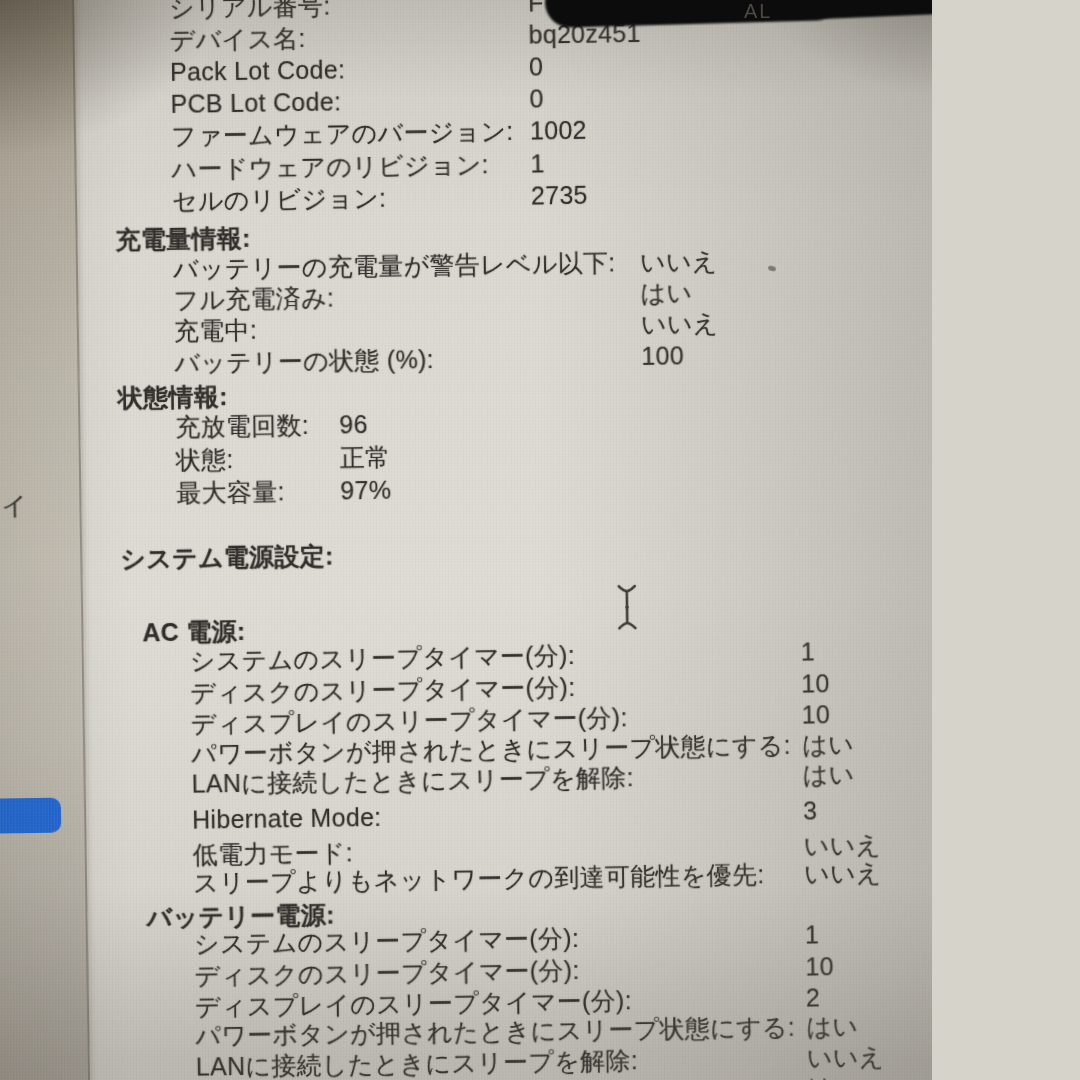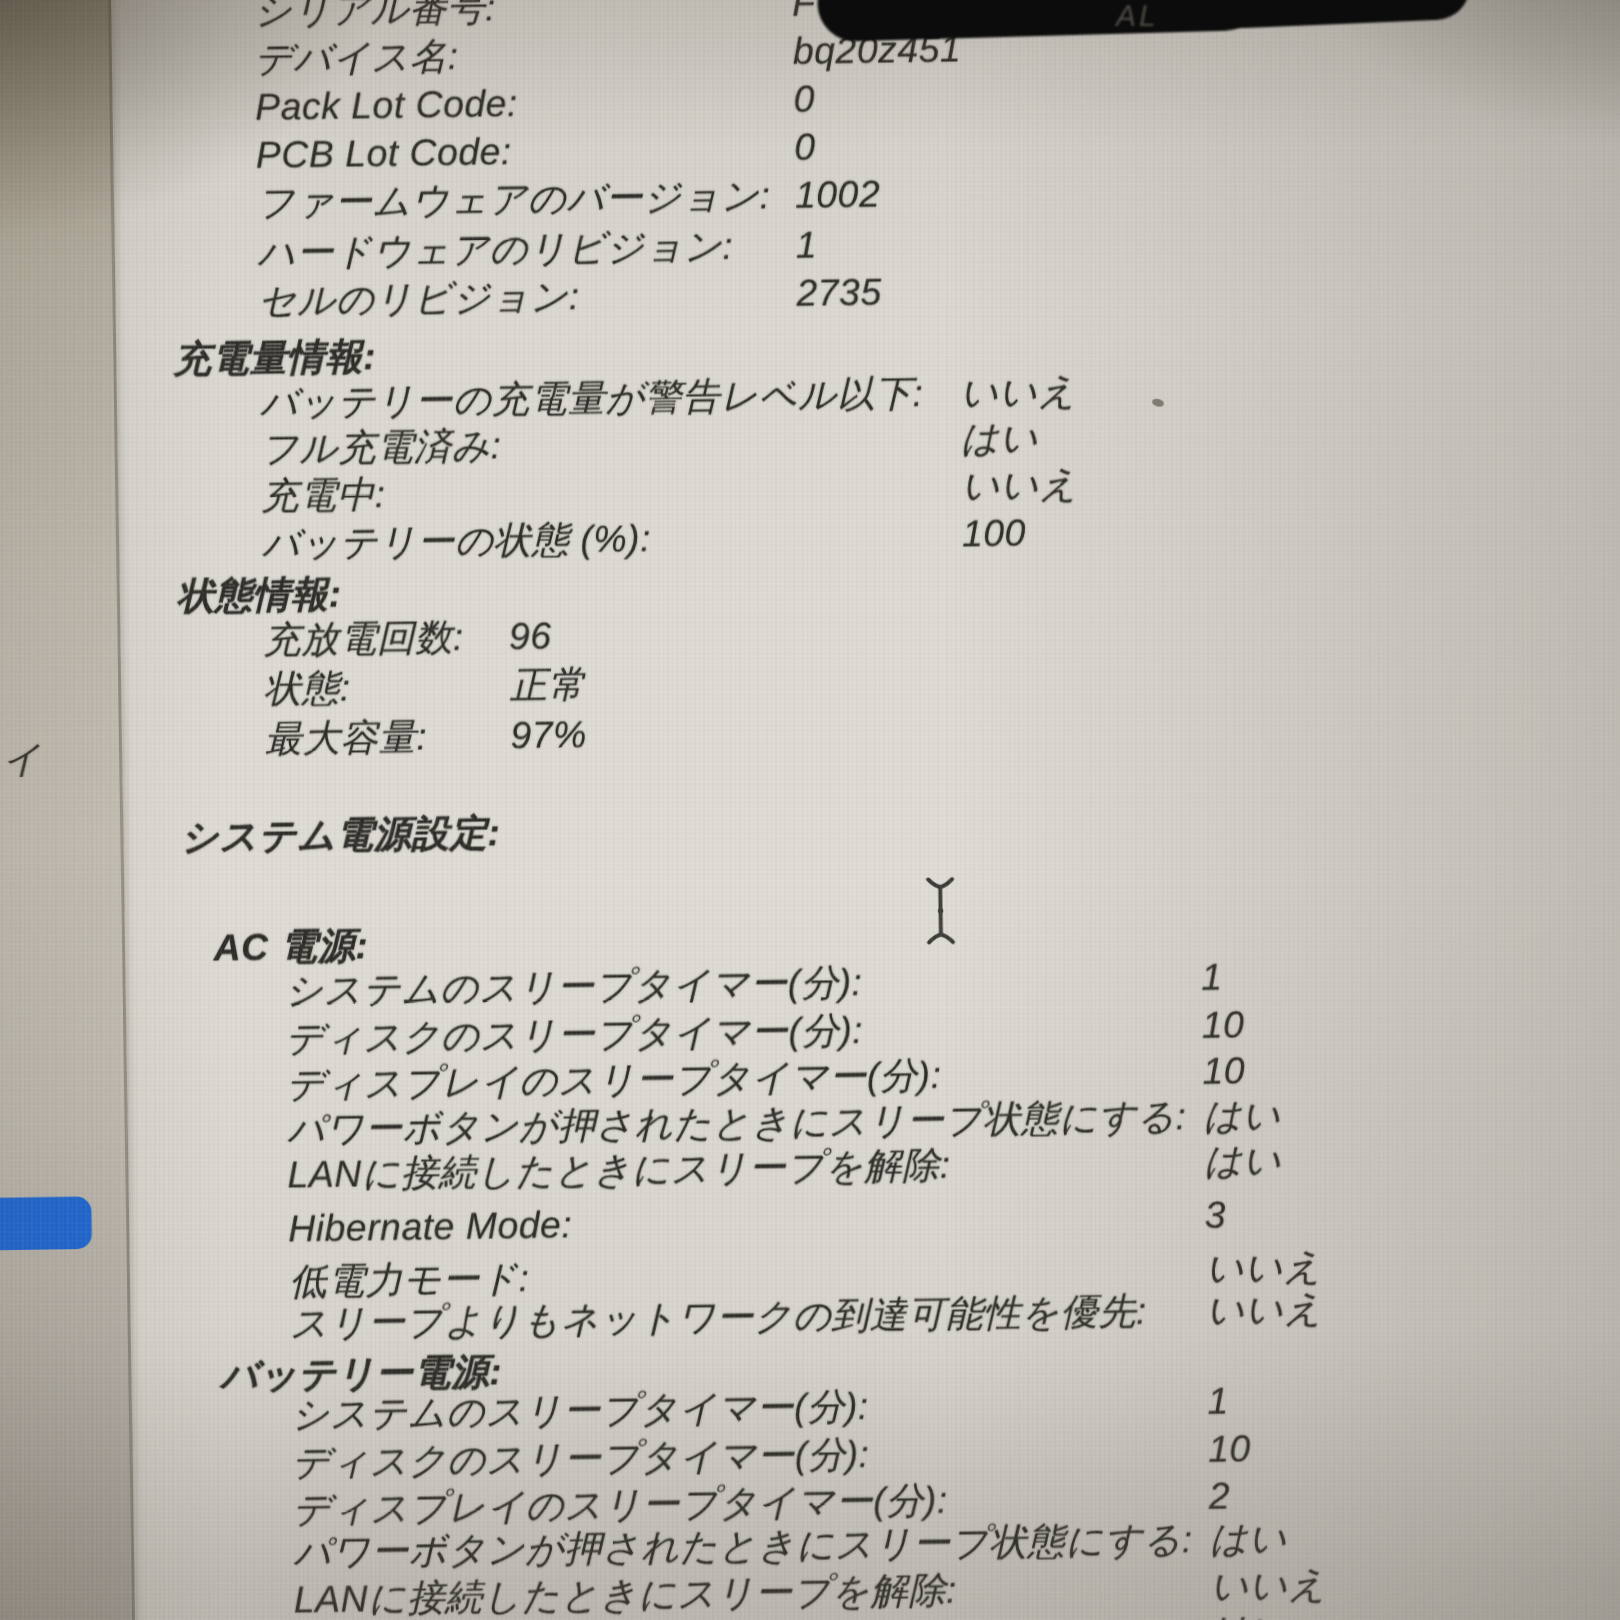--- a/index.html
+++ b/index.html
@@ -1,18 +1,18 @@
 <!DOCTYPE html>
 <html><head>
 <meta charset="utf-8">
 <style>
   html,body{margin:0;padding:0;}
   body{width:1080px;height:1080px;overflow:hidden;background:#d6d3cb;
        font-family:"Liberation Sans","DejaVu Sans",sans-serif;}
-  .photo{position:relative;width:1080px;height:1080px;overflow:hidden;background:#fdba74;font-style:italic;}
+  .photo{position:relative;width:932px;height:1080px;overflow:hidden;background:#fdba74;}
 
   
   .screen{position:absolute;left:-24px;top:-24px;width:1128px;height:1128px;
           transform:rotate(-0.85deg);transform-origin:124px 564px;
           background:linear-gradient(180deg,#cfccc5 0%,#dcd9d2 22%,#e0ddd6 55%,#d8d5ce 82%,#cac7c0 100%);}
 
   .sidebar{position:absolute;left:0;top:0;width:104px;height:100%;
            background:linear-gradient(180deg,#8f8877 0%,#a39c8c 6%,#b7b1a3 18%,#c3beb2 36%,#c9c4b9 52%,#c3beb4 68%,#b1aca3 86%,#a09b92 100%);
            border-right:2px solid rgba(104,98,88,.5);
            box-shadow:3px 0 6px -2px rgba(100,94,84,.35);}

